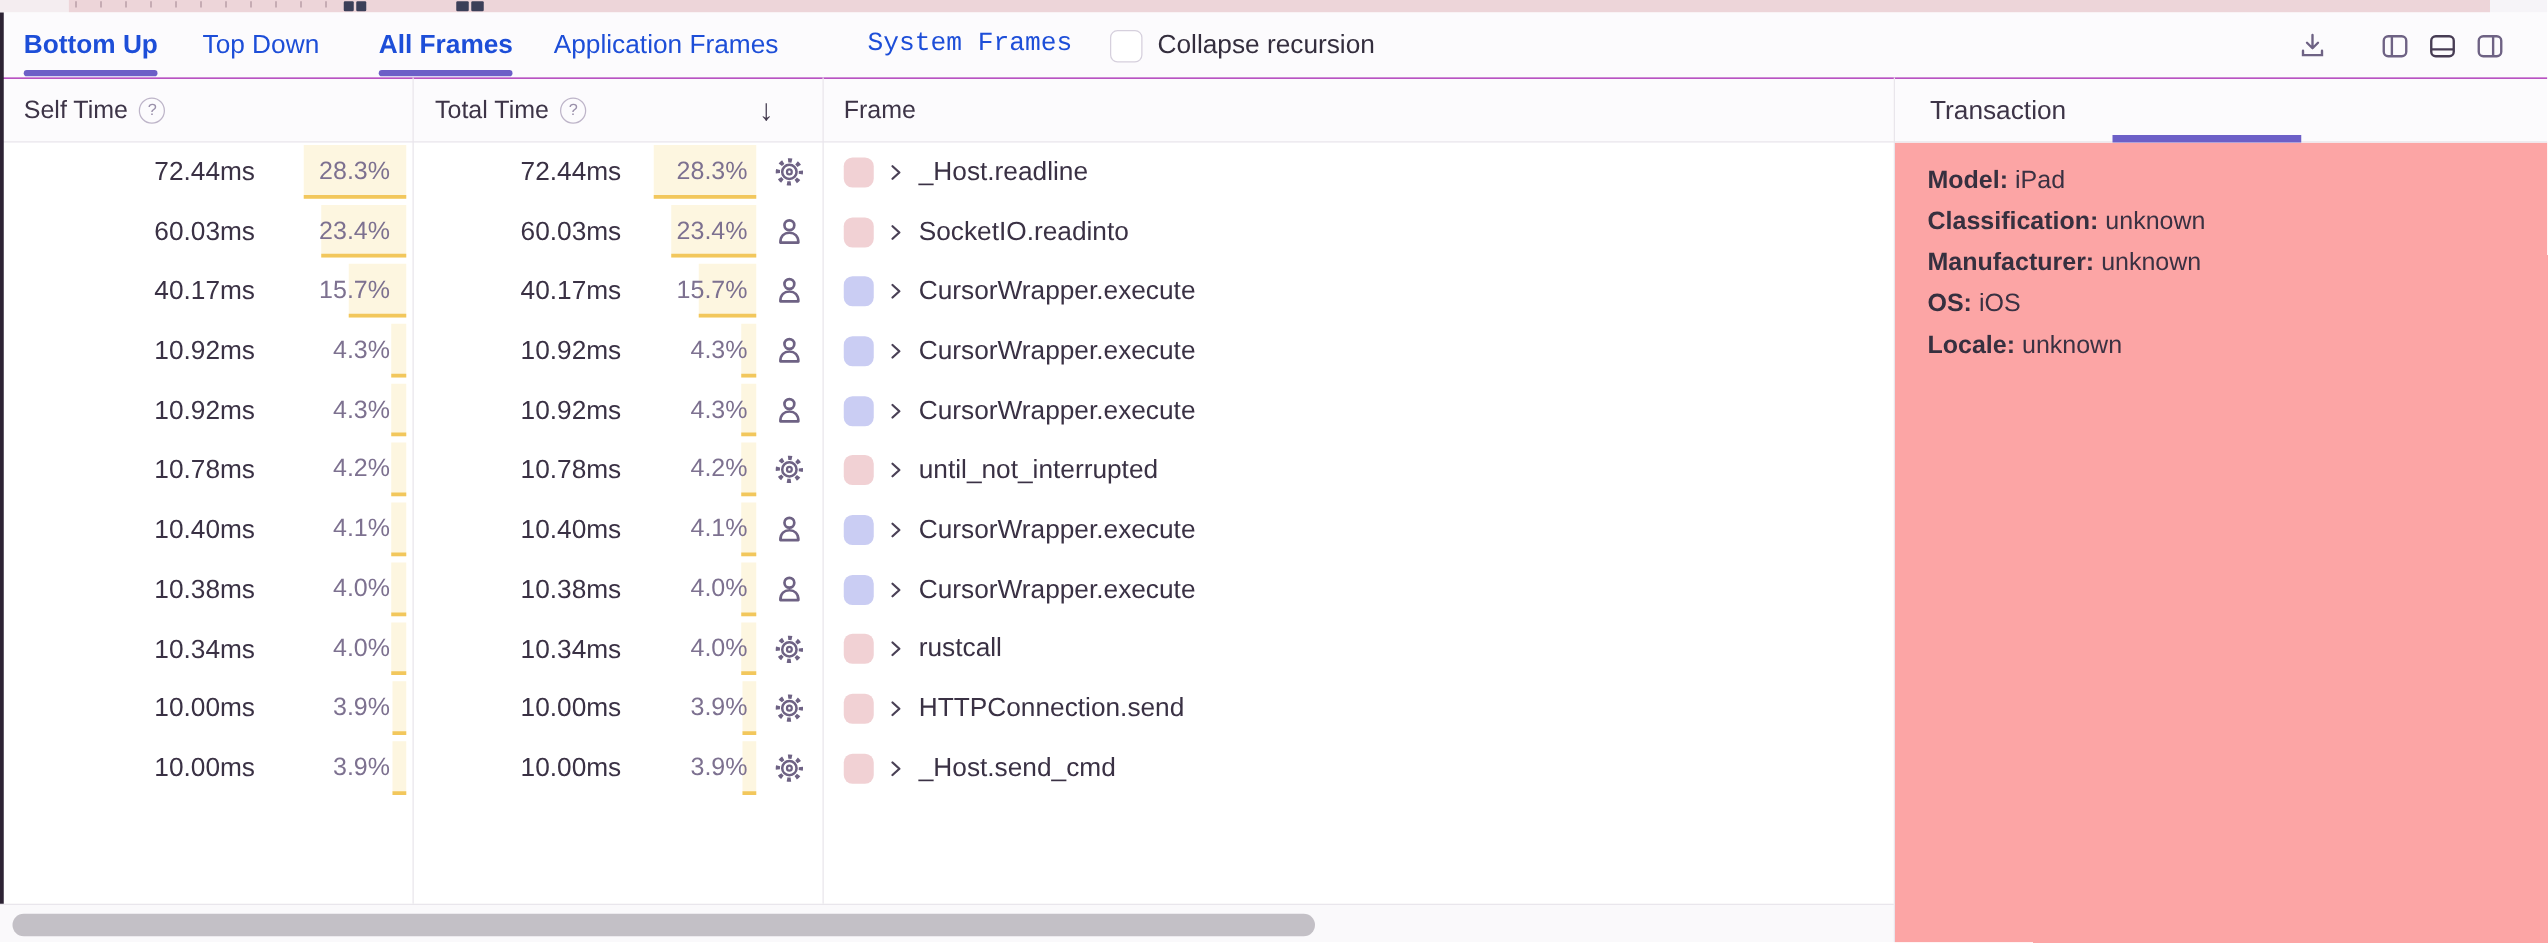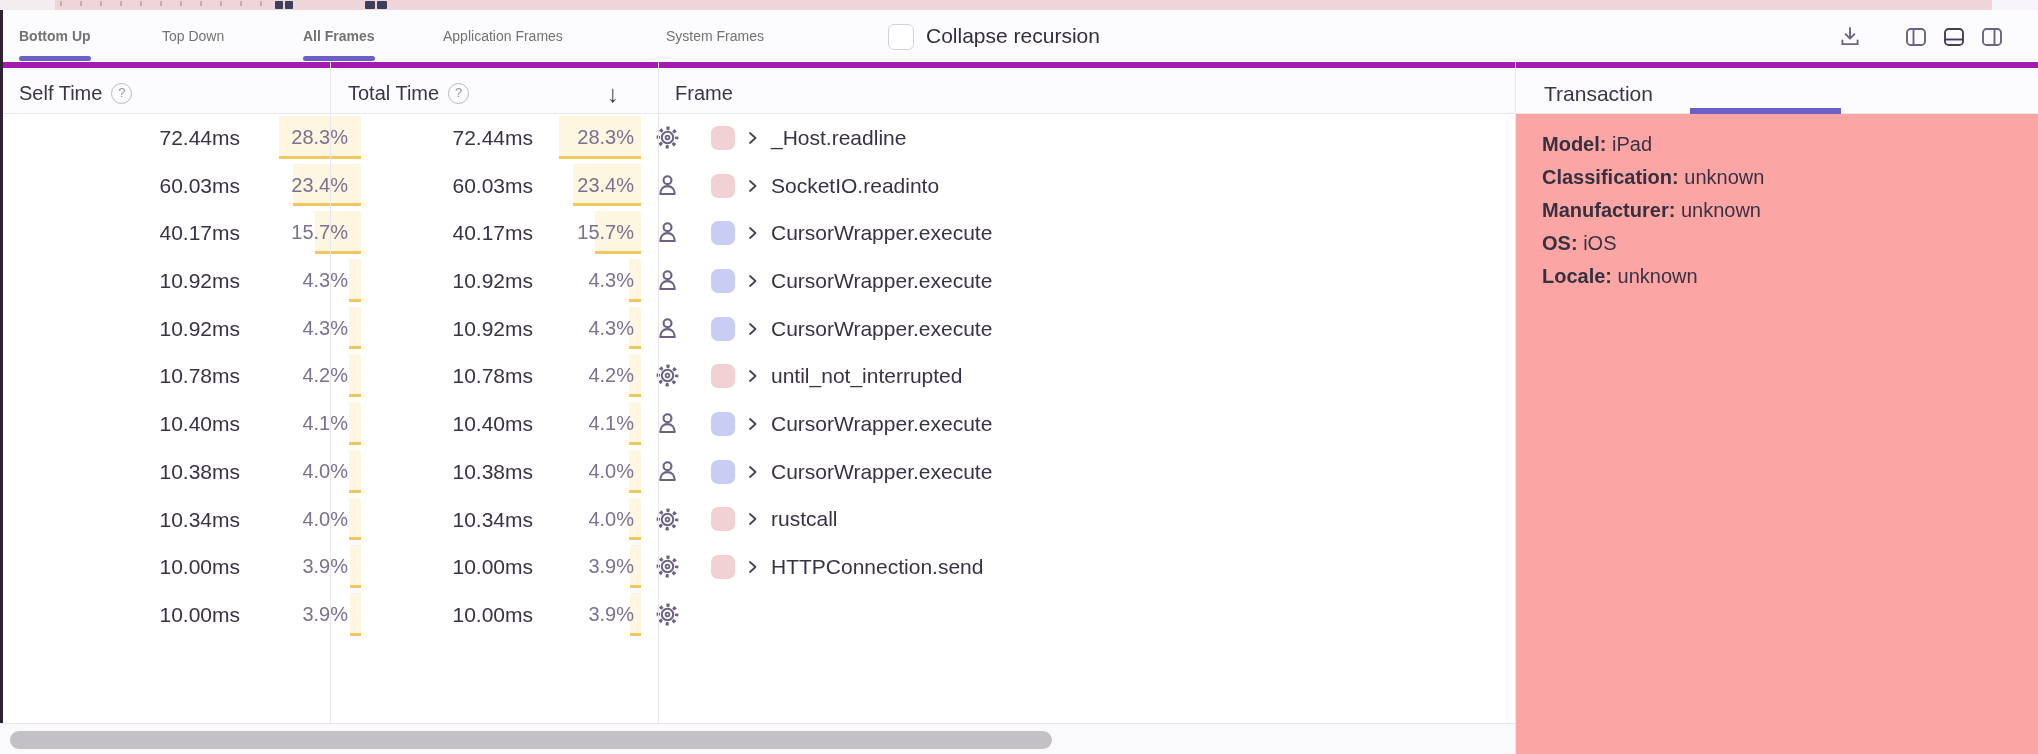--- a/index.html
+++ b/index.html
@@ -13,57 +13,57 @@
   .ts-left{position:absolute;left:0;top:0;width:55px;height:10px;background:#f4edf0;}
   .ts-mid{position:absolute;left:55px;top:0;width:1937px;height:10px;background:#edd5d9;}
   .ts-ticks{position:absolute;left:5px;top:1px;width:220px;height:5px;
     background:repeating-linear-gradient(90deg,rgba(125,95,110,.35) 0 2px,transparent 2px 20px);}
   .ts-mark{position:absolute;top:1px;height:8px;background:#3b3f58;border-radius:1px;}
   .ts-right{position:absolute;left:1992px;top:0;width:46px;height:10px;background:#f6f4f8;}
   #left-edge{position:absolute;left:0;top:10px;width:3px;height:713px;background:#2d2334;z-index:6;}
 
   
   #toolbar{position:absolute;left:0;top:10px;width:2038px;height:52px;background:#fcfbfd;}
-  .tab{position:absolute;top:0;height:52px;line-height:52px;font-size:14px;color:#737373;cursor:pointer;}
+  .tab{position:absolute;top:0;height:52px;line-height:52px;font-size:21px;color:#1d4ed8;cursor:pointer;}
   .tab.active{font-weight:bold;}
   .tab.active::after{content:"";position:absolute;left:0;right:0;bottom:1px;height:5px;background:#6c5fc7;border-radius:3px;}
   #tab-bottom-up{left:19px;}
   #tab-top-down{left:162px;}
   #tab-all-frames{left:303px;}
   #tab-application-frames{left:443px;text-align:right;}
-  #tab-system-frames{left:666px;}
+  #tab-system-frames{left:694px;font-family:Liberation Mono, monospace;}
   #collapse-box{position:absolute;left:888px;top:14px;width:24px;height:24px;border:1.5px solid #d6d0dd;
     border-radius:6px;background:#fff;cursor:pointer;}
   #collapse-label{position:absolute;left:926px;top:0;height:52px;line-height:52px;font-size:21px;color:#342e3e;}
   .tb-icon{position:absolute;top:14px;width:26px;height:26px;color:#6e6284;cursor:pointer;}
   .tb-icon.active{color:#473c54;}
   #icon-download-btn{left:1837px;}
   #icon-panel-left-btn{left:1903px;}
   #icon-panel-bottom-btn{left:1941px;}
   #icon-panel-right-btn{left:1979px;}
 
   
   #header-row{position:absolute;left:0;top:62px;width:2038px;height:52px;background:#fcfbfd;
-    border-top:6px solid #a21caf;border-bottom:1px solid #e9e6ec;box-sizing:border-box;z-index:3;}
+    border-top:1px solid #a21caf;border-bottom:1px solid #e9e6ec;box-sizing:border-box;z-index:3;}
   .hcell{position:absolute;top:0;height:51px;display:flex;align-items:center;font-size:20px;color:#3d3447;}
   #h-self{left:19px;gap:9px;}
   #h-total{left:348px;width:292px;gap:9px;}
   #h-frame{left:675px;}
   .help-icon{width:21px;height:21px;border:1.5px solid #beb5c9;border-radius:50%;box-sizing:border-box;
     font-size:13px;line-height:18px;text-align:center;color:#9a90aa;cursor:pointer;}
   #sort-arrow{position:absolute;right:0;top:0;height:51px;line-height:51px;font-size:24px;color:#433a4e;cursor:pointer;}
   #h-total{position:absolute;}
   
   .side-tab{position:absolute;top:0;height:51px;line-height:51px;font-size:21px;color:#3d3447;cursor:pointer;}
   #side-tab-transaction{left:1544px;}
   #side-tab-environment{left:1690px;font-weight:bold;}
   #side-tab-underline{position:absolute;left:1690px;bottom:-1px;width:151px;height:6px;background:#6c5fc7;z-index:4;}
 
   
-  #rows{position:absolute;left:0;top:114px;width:1515px;margin-left:36px;}
+  #rows{position:absolute;left:0;top:114px;width:1515px;}
   .trow{display:grid;grid-template-columns:330px 328px 1fr;height:47.7px;cursor:pointer;}
   .cell{position:relative;}
   .time{position:absolute;top:0;height:47.7px;line-height:47.7px;font-size:21px;color:#3a3144;}
   .cell-self .time{right:126px;}
   .cell-total .time{right:161px;}
   .pct-text{position:absolute;top:0;height:47.7px;line-height:47.7px;font-size:20px;color:#7d7190;z-index:2;}
   .cell-self .pct-text{right:18px;}
   .cell-total .pct-text{right:60px;}
   .pct-bar{position:absolute;top:2px;bottom:3px;background:#fdf6e0;border-bottom:3px solid #f2c75c;z-index:1;}
   .cell-self .pct-bar{right:5px;}
@@ -421,20 +421,27 @@
         <span class="pct-text">3.9%</span>
       </div>
       <div class="cell cell-total">
         <span class="time">10.00ms</span>
         <span class="pct-bar" style="width: 11.31px;"></span>
         <span class="pct-text">3.9%</span>
         <svg class="row-icon">
             <use class="row-icon-use" href="#icon-gear"></use>
           </svg>
       </div>
+      <div class="cell cell-frame">
+        <span class="swatch" style="background: rgb(241, 209, 212);"></span>
+        <svg class="chev" width="10" height="14">
+            <use href="#icon-chevron"></use>
+          </svg>
+        <span class="fname">_Host.send_cmd</span>
+      </div>
     </div>
   </div>
 
   <div class="vline" id="v1"></div>
   <div class="vline" id="v2"></div>
   <div class="vline" id="v3"></div>
 
   <div id="bottom-bar">
     <div id="scroll-thumb"></div>
   </div>

